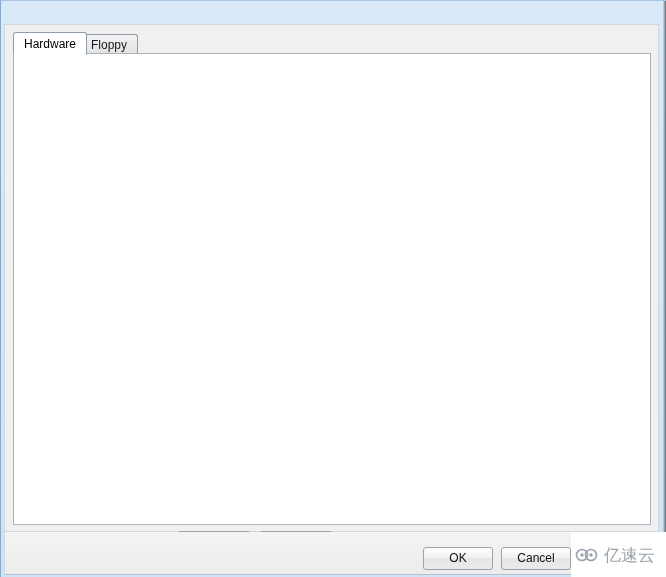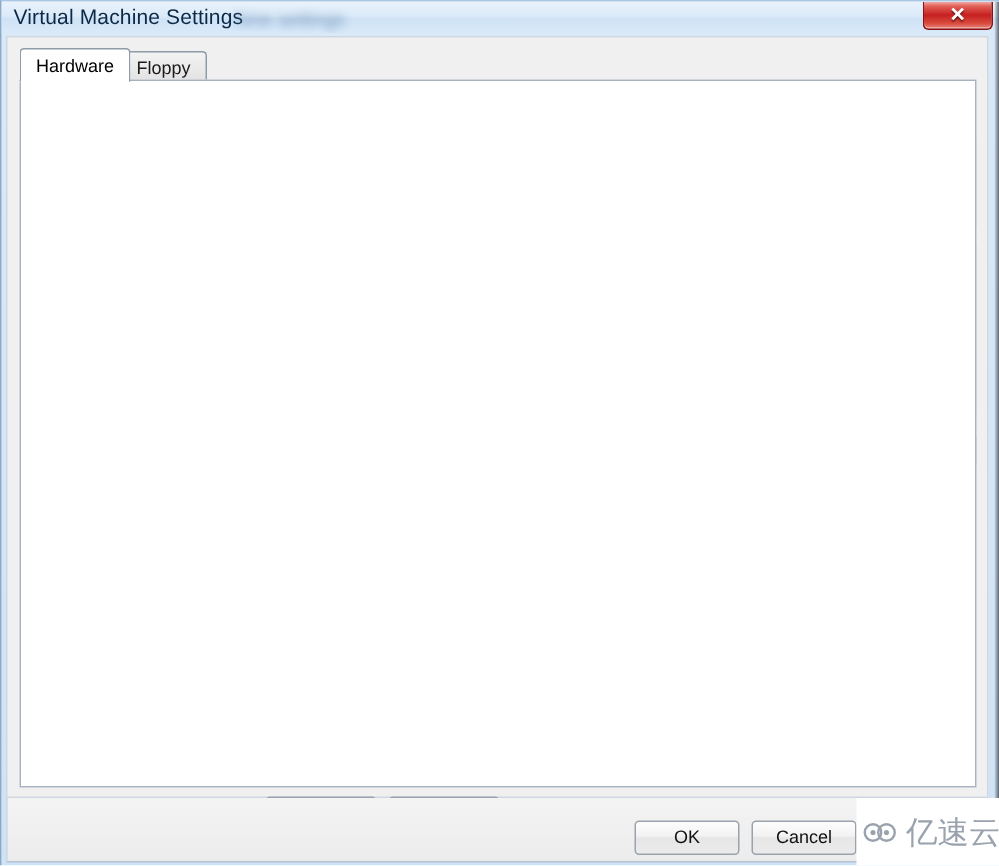--- a/index.html
+++ b/index.html
@@ -324,45 +324,38 @@
     position: absolute;
     left: 570px; top: 531px;
     width: 96px; height: 46px;
     background: #ffffff;
     display: flex;
     align-items: center;
     padding-left: 4px;
   }
   #wm-logo { flex: 0 0 auto; margin-right: 3px; }
   #wm-text {
-    font-size: 21px;
+    font-size: 17px;
     color: #9aa3ad;
     letter-spacing: 0px;
     font-family: "DejaVu Sans", sans-serif;
   }
 
   #right-shadow {
     position: absolute;
     right: 0; top: 0;
     width: 3px; height: 531px;
     background: linear-gradient(to right, rgba(0,0,0,0.05), rgba(0,0,0,0.55));
   }
 </style>
 </head>
 <body>
 
 <div id="window">
 
-  <div id="titlebar">
-    <div id="title-text">Virtual Machine Settings</div>
-    <div id="title-blur">hine settings</div>
-    <div id="close-btn">
-      <div id="close-x">✕</div>
-    </div>
-  </div>
 
   <div id="dialog">
 
     <div id="tabstrip">
       <div id="tab-hardware" class="tab active">
         <span>Hardware</span>
       </div>
       <div id="tab-options" class="tab inactive">
         <span>Floppy</span>
       </div>

